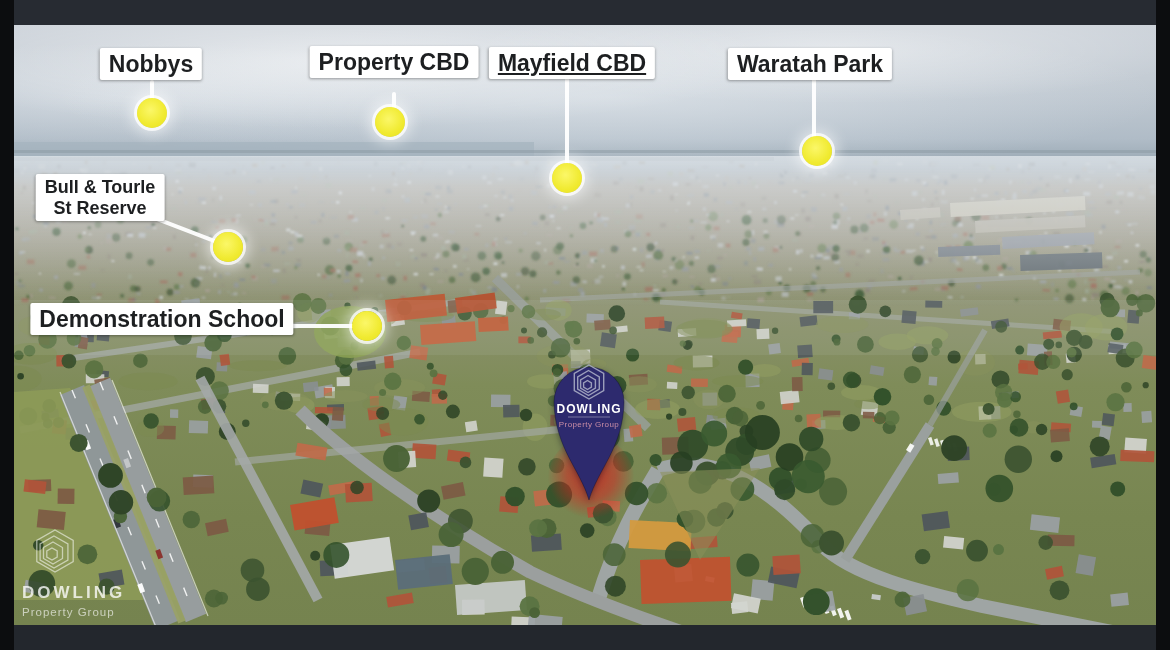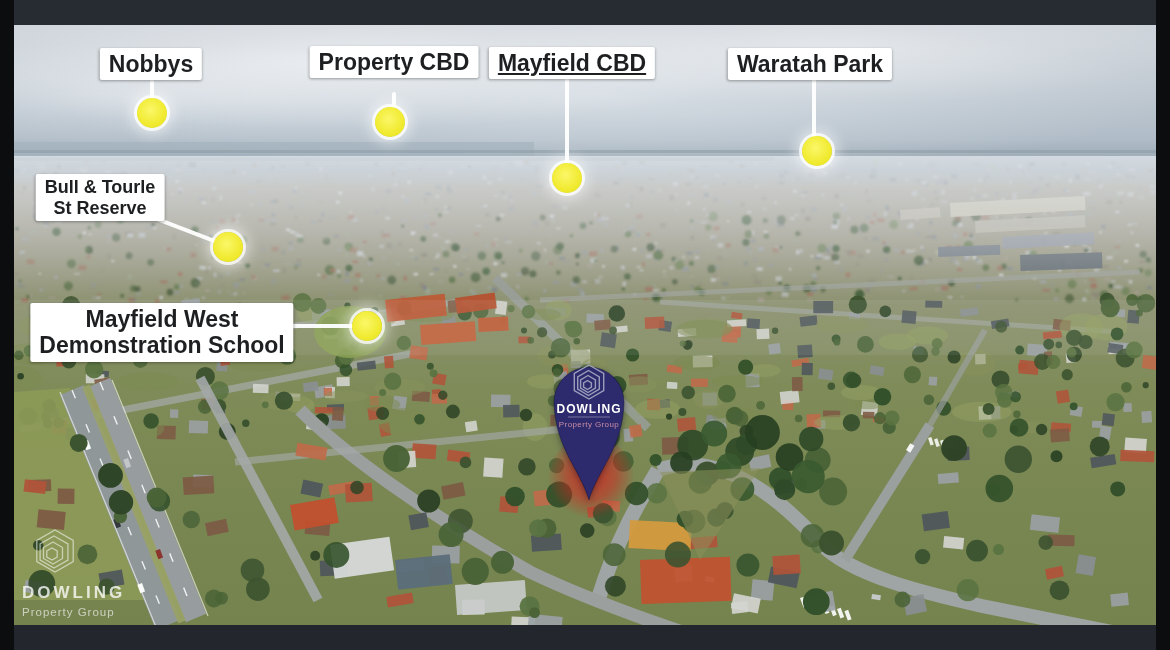--- a/index.html
+++ b/index.html
@@ -1837,21 +1837,20 @@
   </div>
   <div class="label-box" style="left:100px;top:174px;font-size:18px;">
     <span class="line">Bull &amp; Tourle</span>
     <span class="line">St Reserve</span>
   </div>
   <div class="label-box" style="left:810px;top:48px;">
     <span class="line">Waratah Park</span>
     <span class="line"></span>
   </div>
   <div class="label-box" style="left:162px;top:303px;">
-    <span class="line">Mayfield West</span>
     <span class="line">Demonstration School</span>
   </div>
 
   <svg class="pin" viewBox="0 0 76 152">
     <path d="M38 150C29 119 4 98 3 52A35 35 0 1 1 73 52C72 98 47 119 38 150Z" fill="#2d2a6e" stroke="rgba(10,10,40,.35)" stroke-width="1"></path>
     <g fill="none" stroke="#a8abc4" stroke-width="1.4" opacity="0.9">
       <polygon points="38,15 52.7,23.5 52.7,40.5 38,49 23.3,40.5 23.3,23.5"></polygon>
       <polygon points="37.5,20.5 48.3,26.8 48.3,39.2 37.5,45.5 26.7,39.2 26.7,26.8"></polygon>
       <polygon points="37,25.5 44.4,29.8 44.4,38.2 37,42.5 29.6,38.2 29.6,29.8"></polygon>
       <polygon points="36.5,30.5 40.4,32.8 40.4,37.2 36.5,39.5 32.6,37.2 32.6,32.8"></polygon>

